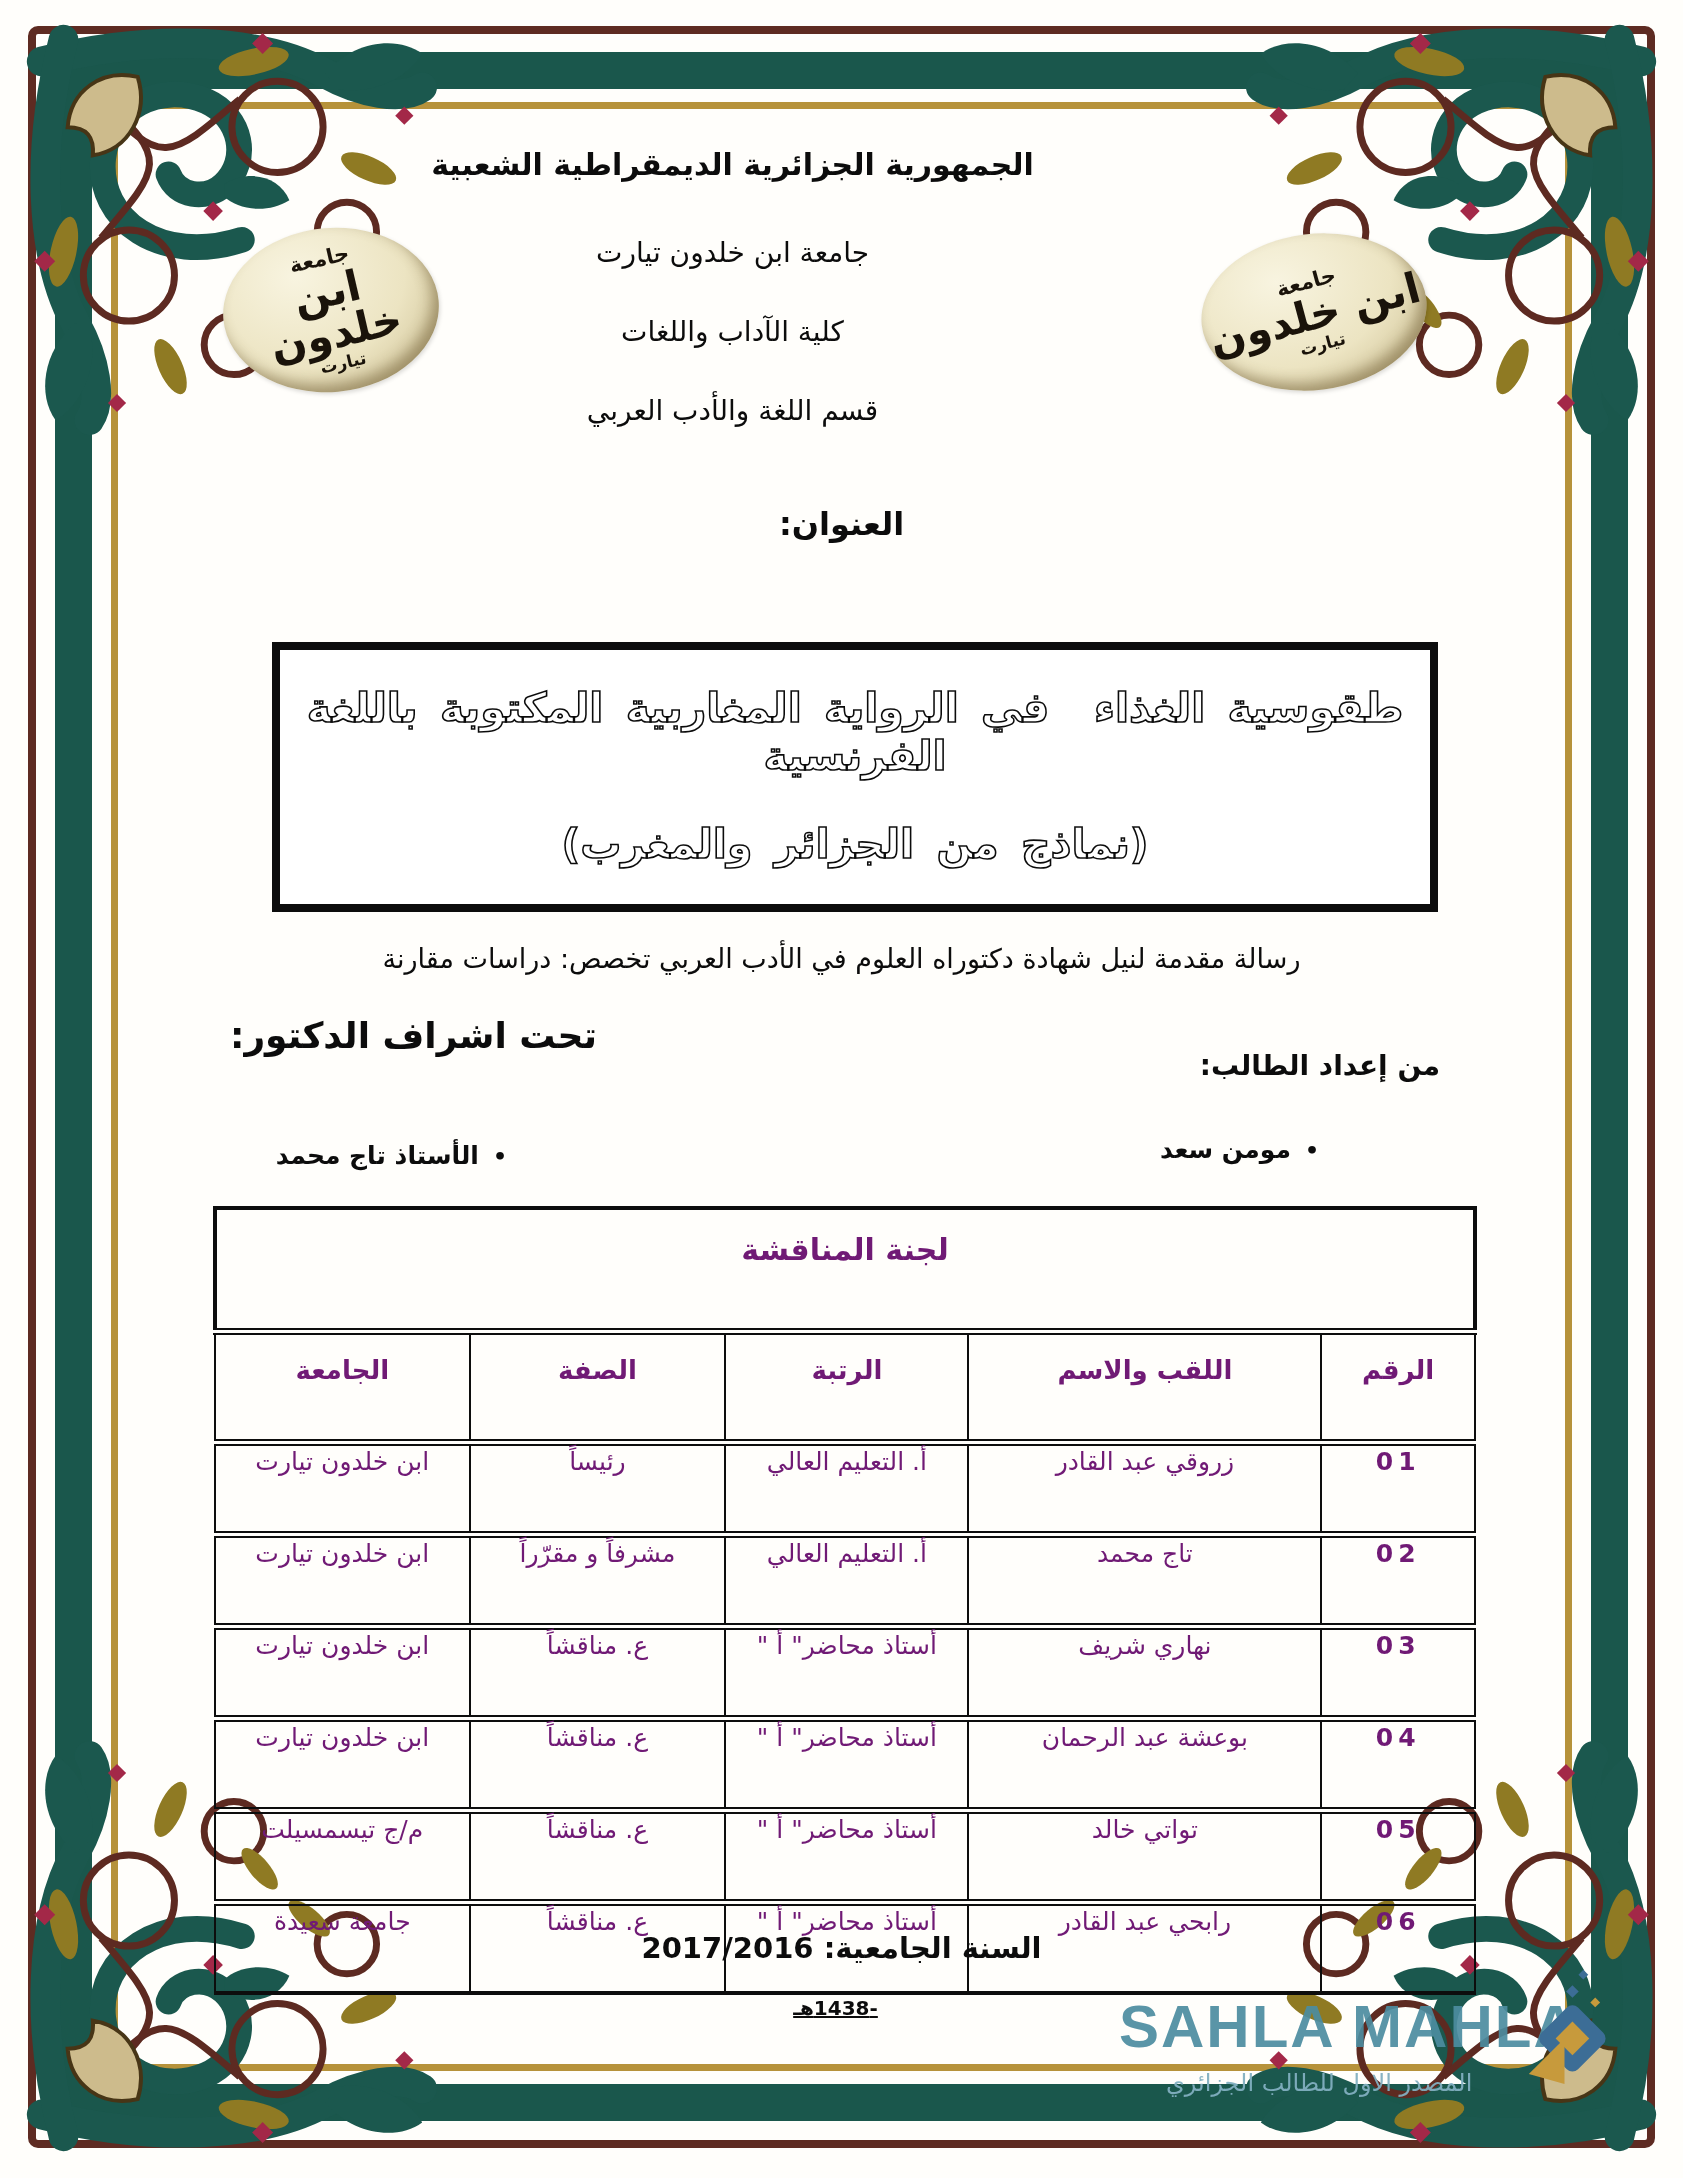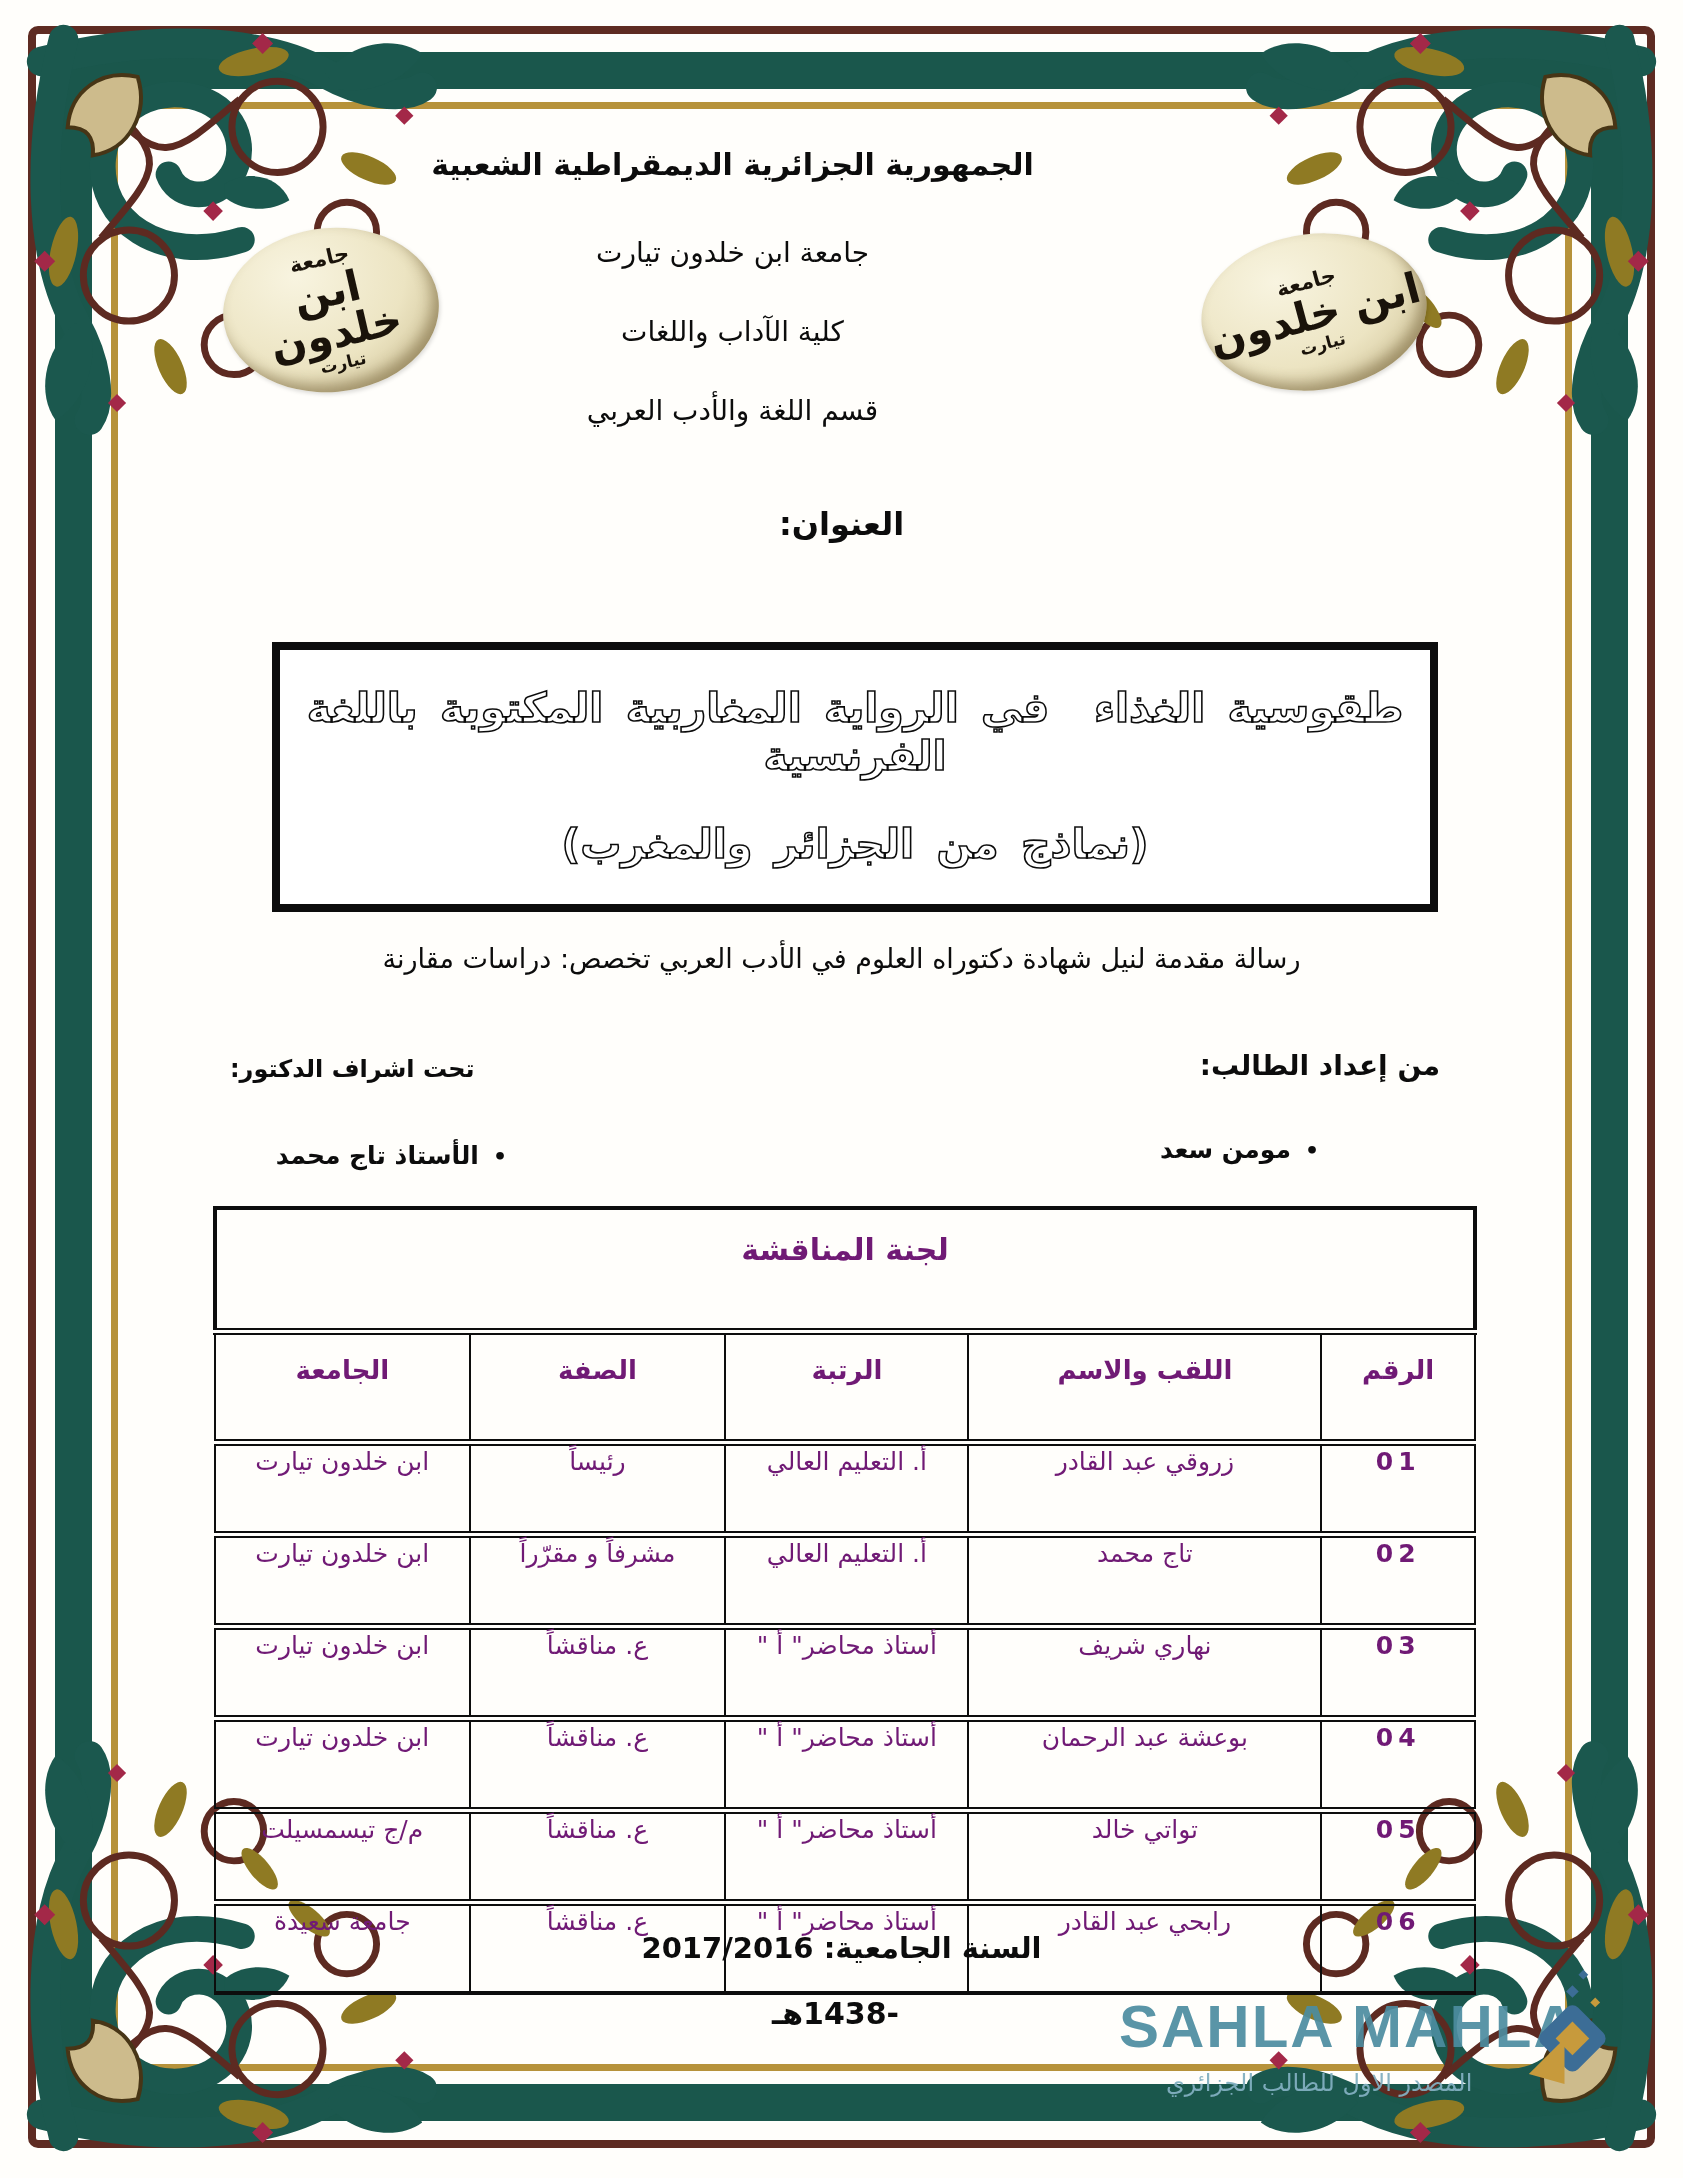--- a/index.html
+++ b/index.html
@@ -44,42 +44,42 @@
   }
   .deco{
     font-weight:bold;color:#ffffff;-webkit-text-stroke:1.6px #0b0b0b;
     letter-spacing:2px;word-spacing:8px;white-space:pre-wrap;
   }
   @supports not (-webkit-text-stroke:1px #000){ .deco{color:#1c1c1c;} }
   .title-l1{margin-top:34px;font-size:41px;}
   .title-l2{margin-top:40px;font-size:41px;}
   .thesis-line{position:absolute;left:0;right:0;top:943px;text-align:center;font-size:27px;letter-spacing:2px;z-index:3;}
   .label-right{position:absolute;right:243px;top:1049px;font-size:28px;font-weight:bold;letter-spacing:2px;z-index:3;}
-  .label-left{position:absolute;left:230px;top:1055px;font-size:24px;font-weight:bold;letter-spacing:2px;z-index:3;}
+  .label-left{position:absolute;left:230px;top:1015px;font-size:36px;font-weight:bold;letter-spacing:2px;z-index:3;}
   .name-right{position:absolute;right:364px;top:1135px;font-size:25px;font-weight:bold;letter-spacing:3px;z-index:3;}
   .name-left{position:absolute;left:230px;width:277px;text-align:right;top:1141px;font-size:25px;font-weight:bold;letter-spacing:2px;z-index:3;}
   .bullet{margin-left:14px;font-size:22px;}
   
   table.committee{
     position:absolute;left:213px;top:1206px;width:1264px;z-index:3;
     border-collapse:collapse;background:transparent;direction:rtl;
     font-size:25px;letter-spacing:2px;color:#701a75;
   }
   table.committee td{border:2px solid #0d0d0d;text-align:center;vertical-align:top;}
   table.committee tr.t-title td{
     height:95px;font-size:30px;font-weight:bold;letter-spacing:3px;
     border:4px solid #0d0d0d;border-bottom:7px double #0d0d0d;padding-top:22px;
   }
   table.committee tr.t-head td{height:83px;font-weight:bold;font-size:26px;border-bottom:7px double #0d0d0d;padding-top:20px;}
   table.committee tr.t-row td{height:83px;border-bottom:7px double #0d0d0d;}
   table.committee tr.t-row:last-child td{border-bottom:4px solid #0d0d0d;}
   table.committee td.c-num{font-weight:bold;letter-spacing:5px;}
   
   .year-line{position:absolute;left:0;right:0;top:1931px;text-align:center;font-size:29px;font-weight:bold;letter-spacing:3px;z-index:3;}
-  .hijri-line{position:absolute;left:0;right:12px;top:1996px;text-align:center;font-size:30px;font-weight:bold;letter-spacing:4px;z-index:3;}
+  .hijri-line{position:absolute;left:0;right:12px;top:1996px;text-align:center;font-size:20px;font-weight:bold;letter-spacing:4px;z-index:3;text-decoration:underline;}
   
   .wm{position:absolute;z-index:5;font-family:"Liberation Sans",sans-serif;}
   .wm-brand{left:1119px;top:1992px;font-size:60px;font-weight:bold;letter-spacing:2px;color:rgba(76,140,160,.92);}
   .wm-tagline{left:1166px;top:2069px;font-size:24px;color:rgba(130,175,192,.95);direction:rtl;font-family:"DejaVu Sans",sans-serif;}
   .wm-logo{left:1509px;top:1965px;width:111px;height:131px;}
 </style>
 </head>
 <body>
 
 <div class="page">

